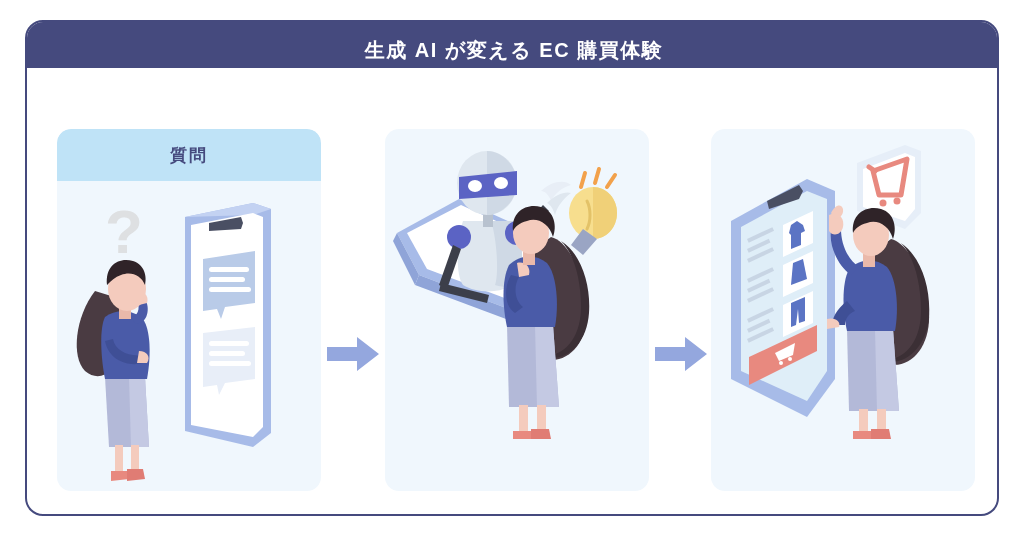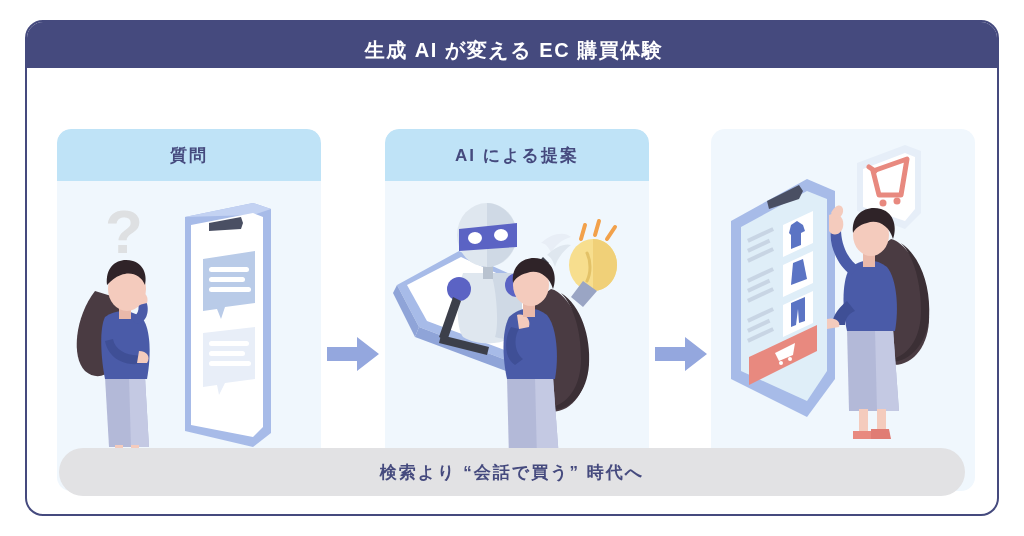--- a/index.html
+++ b/index.html
@@ -197,23 +197,20 @@
       </div>
     </div>
 
     <div class="flow-arrow" id="arrow-1">
       <svg width="52" height="34" viewBox="0 0 52 34">
         <path d="M0 10 L30 10 L30 0 L52 17 L30 34 L30 24 L0 24 Z" fill="#94a7de"></path>
       </svg>
     </div>
 
     <div class="panel" id="panel-ai">
-      <div class="panel-header">
-        <span class="panel-title">AI による提案</span>
-      </div>
       <div class="panel-art">
         <svg width="264" height="310" viewBox="0 0 264 310">
 
           <g>
             <path d="M12 104 L74 70 L180 118 L150 190 L34 146 Z" fill="#a7bbe8"></path>
             <path d="M22 104 L76 76 L168 118 L144 178 L42 140 Z" fill="#ffffff"></path>
             <path d="M12 104 L34 146 L30 156 L8 112 Z" fill="#8fa4d8"></path>
             <path d="M34 146 L150 190 L148 200 L30 156 Z" fill="#8fa4d8"></path>
           </g>
 
@@ -366,17 +363,14 @@
             <ellipse cx="160" cy="106" rx="18" ry="21" fill="#f4cbbd"></ellipse>
 
             <path d="M142 104 C140 84 156 76 170 80 C184 84 186 100 182 110 C178 96 166 90 156 94 C148 96 144 100 142 104 Z" fill="#2f2328"></path>
           </g>
         </svg>
       </div>
     </div>
 
   </div>
 
-  <div id="footer-banner">
-    <span class="footer-text">検索より “会話で買う” 時代へ</span>
-  </div>
 
 </div>
 
 </body></html>

